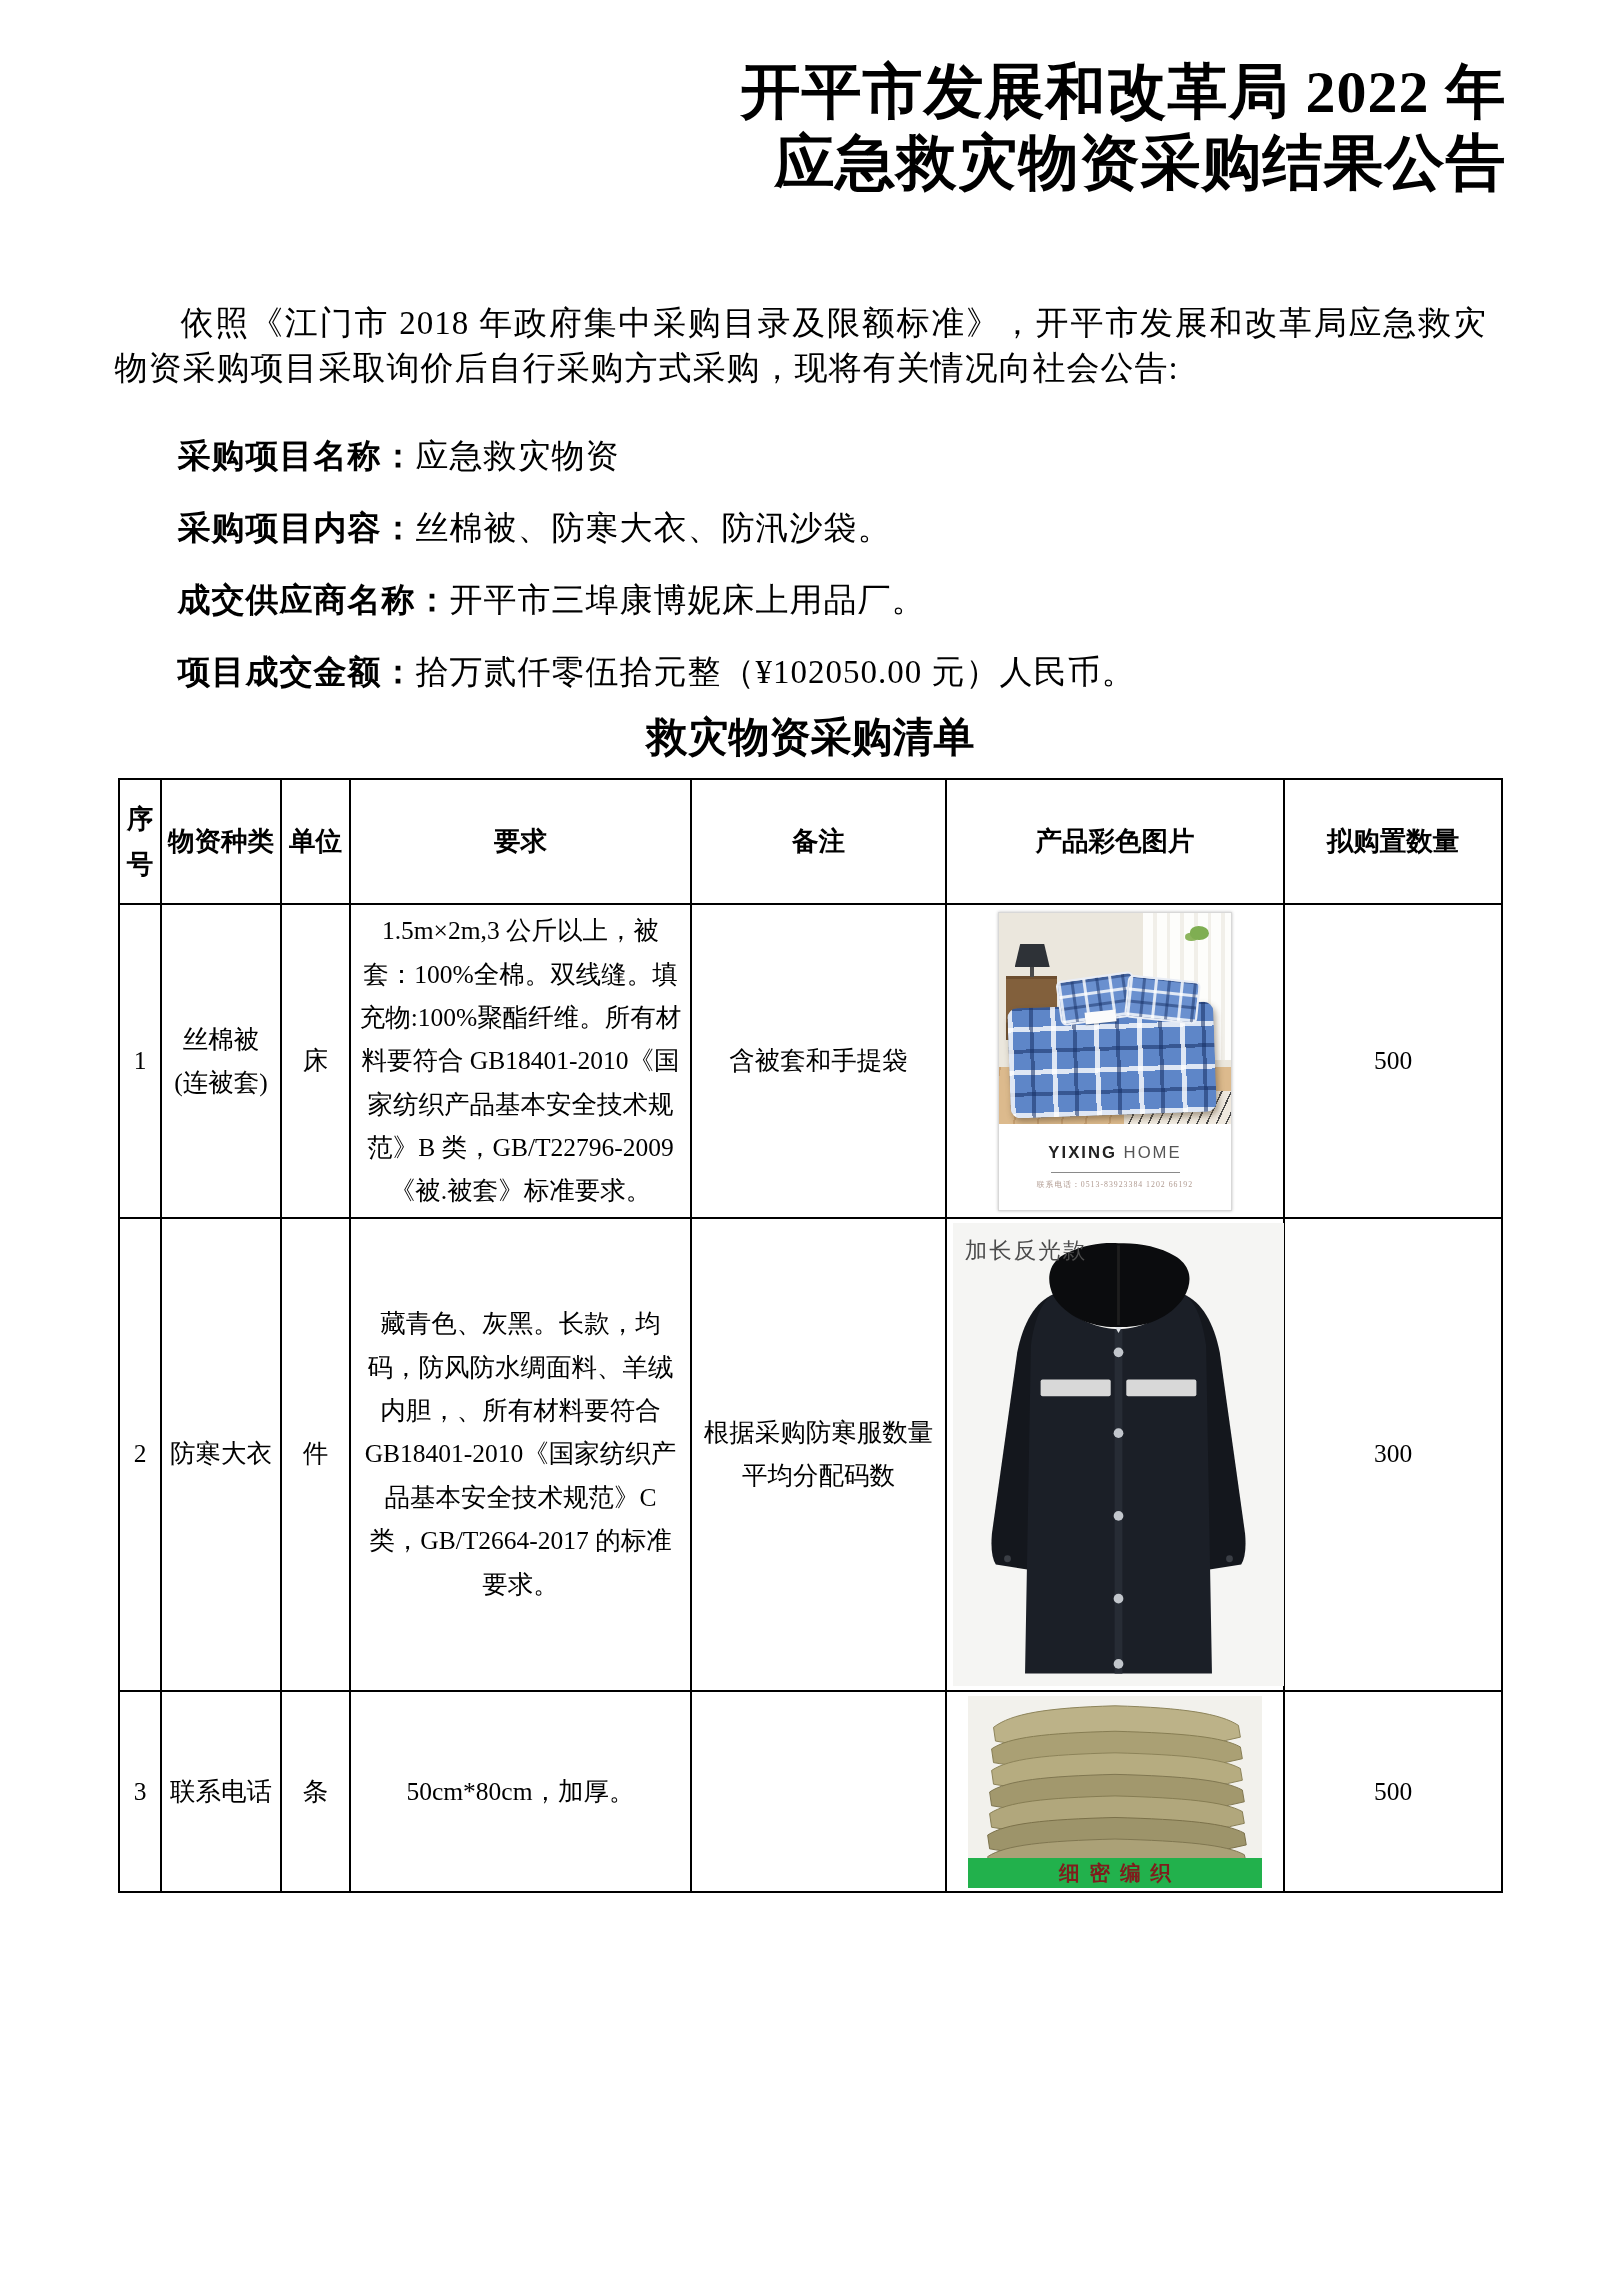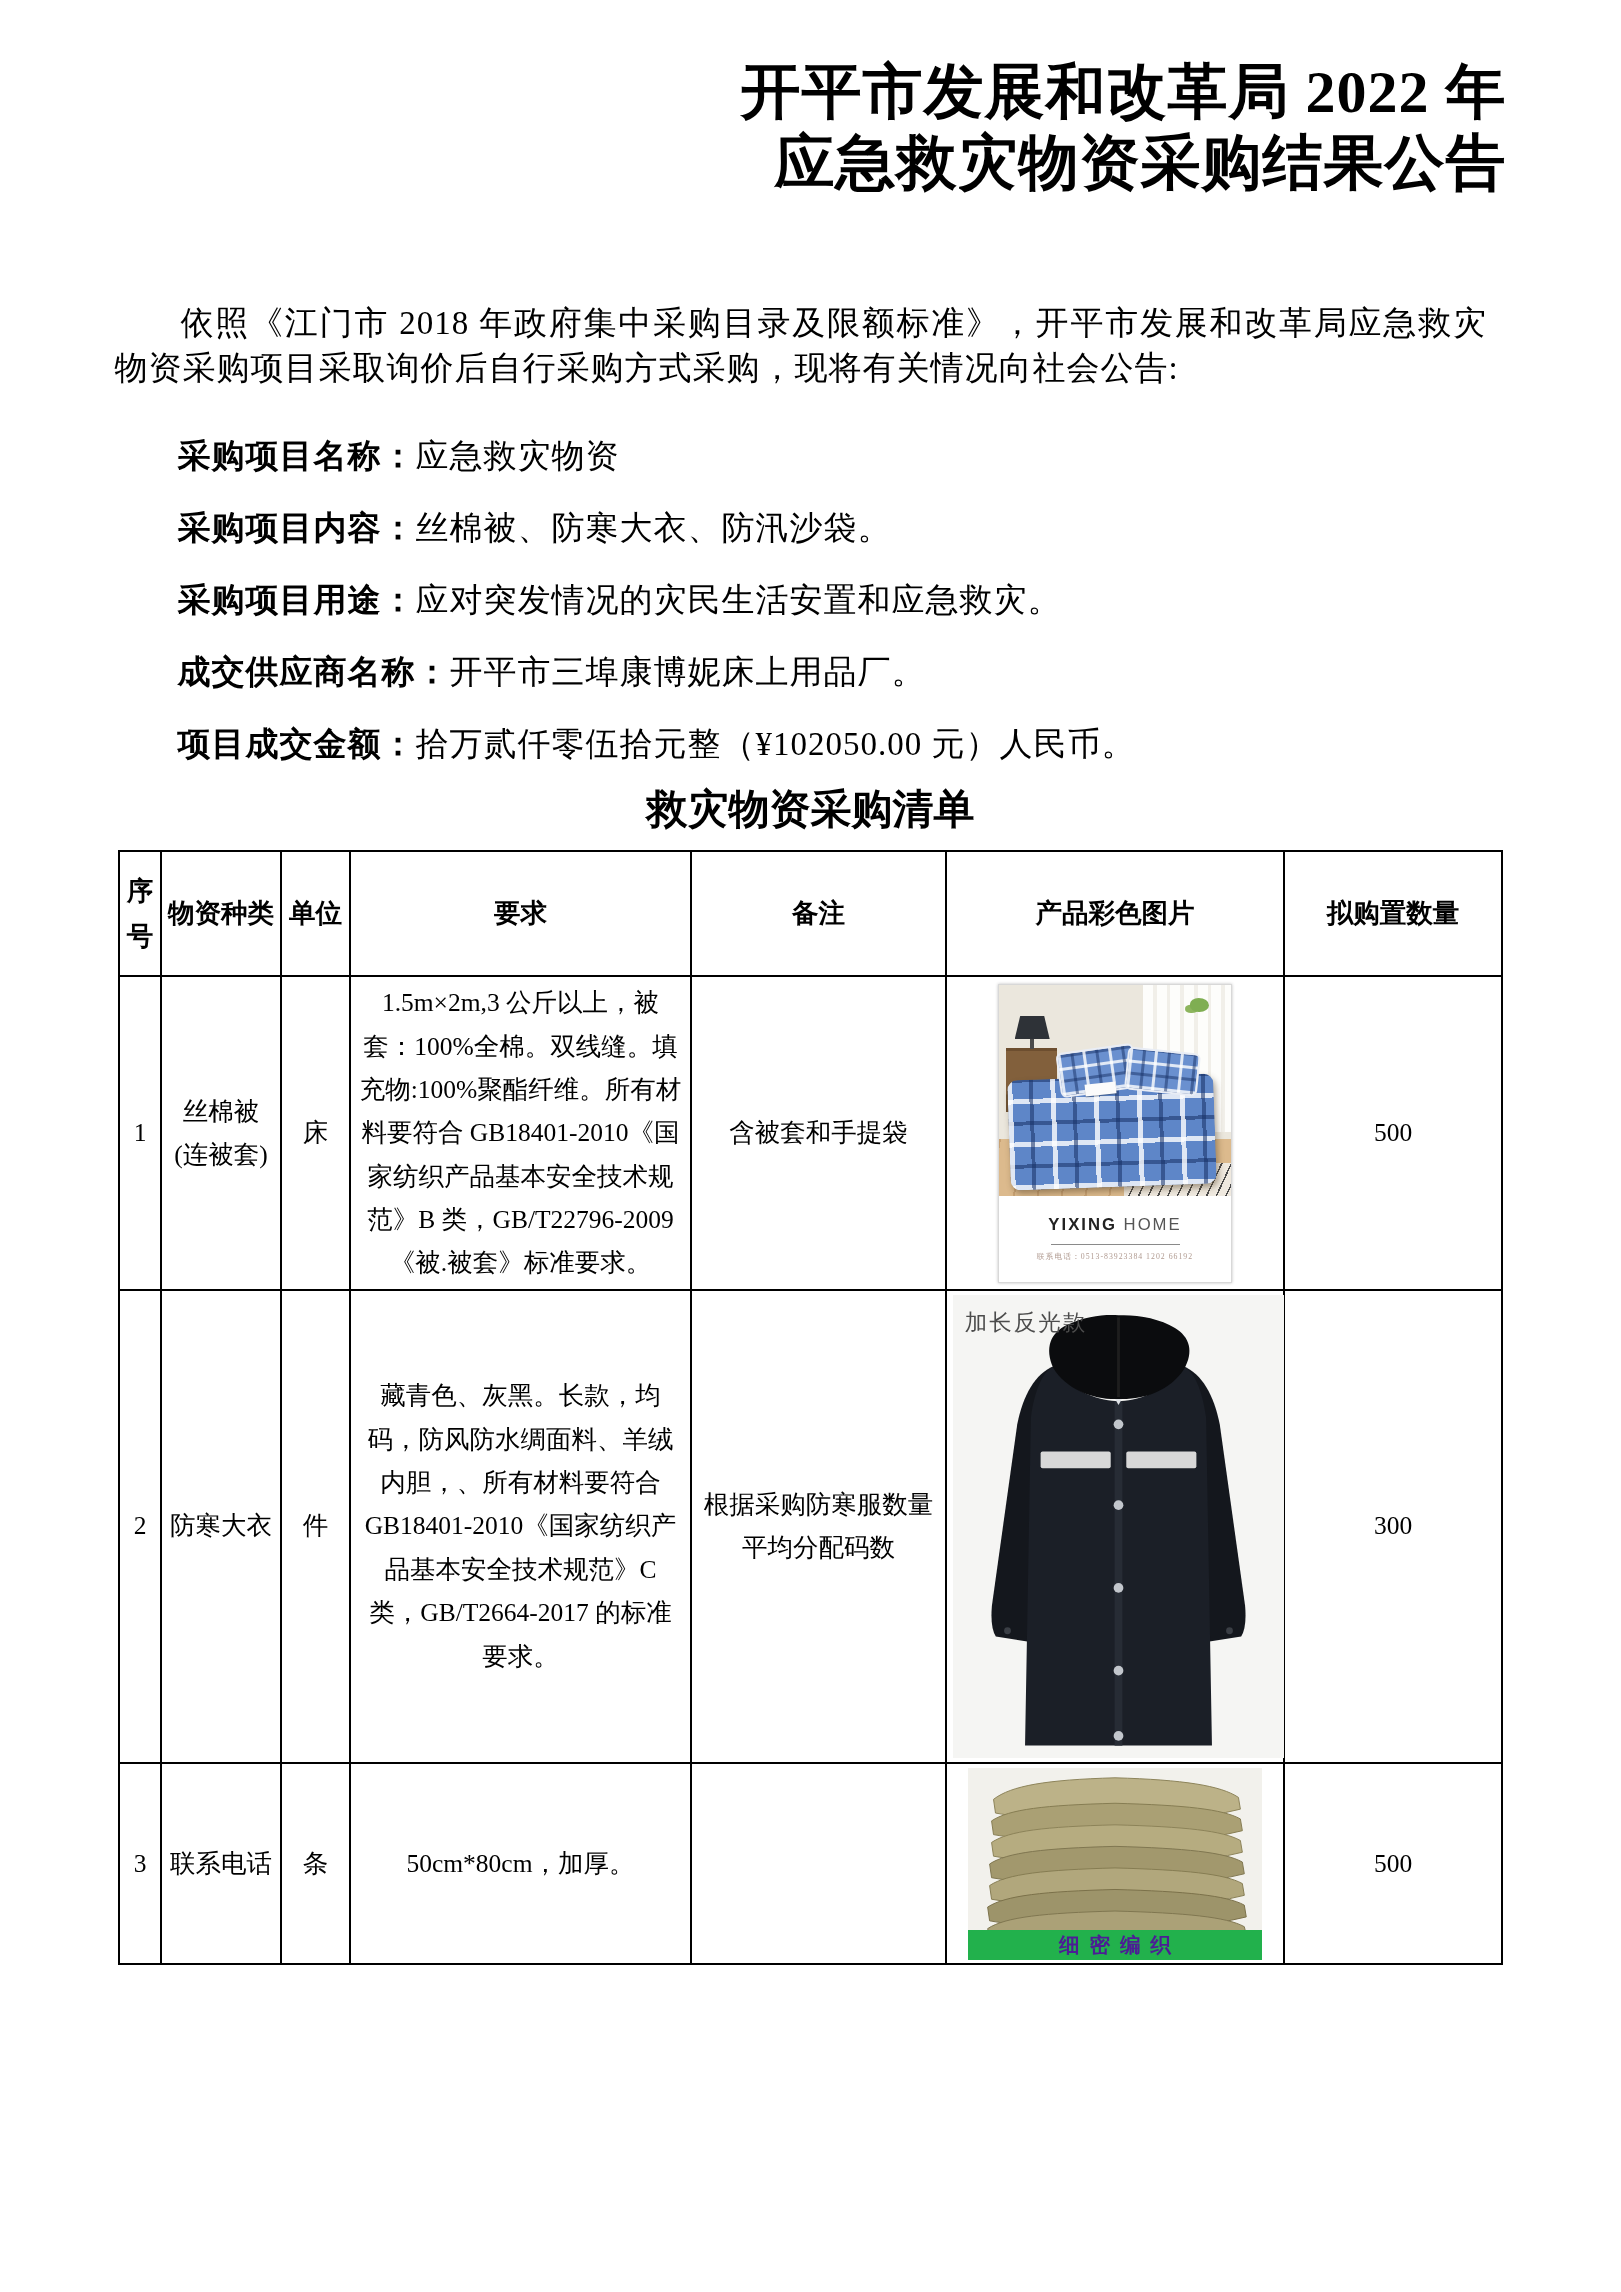--- a/index.html
+++ b/index.html
@@ -102,43 +102,40 @@
   .coat-label{position:absolute;top:9.8px;left:11.8px;
     font-family:"Liberation Sans","DejaVu Sans",sans-serif;
     font-size:22.5px;color:#4c4c4c;letter-spacing:2px;}
   .coat-photo svg{position:absolute;left:0;top:7.8px;}
 
   
   .sandbag-photo{width:294px;height:192px;margin:0 auto;background:#f2f1ec;position:relative;overflow:hidden;}
   .sb-banner{position:absolute;left:0;right:0;bottom:0;height:30px;
     display:flex;align-items:center;justify-content:center;
     font-family:"Liberation Sans","DejaVu Sans",sans-serif;font-weight:bold;
-    font-size:20.6px;color:#4c1d95;letter-spacing:9.8px;text-indent:9.8px;}
+    font-size:20.6px;color:#7f1d1d;letter-spacing:9.8px;text-indent:9.8px;}
 </style>
 </head>
 <body>
 
 <div class="doc">
 
   <h1 class="doc-title">
     <span>开平市发展和改革局 2022 年</span><br>
     <span>应急救灾物资采购结果公告</span>
   </h1>
 
   <p class="intro">依照《江门市 2018 年政府集中采购目录及限额标准》，开平市发展和改革局应急救灾物资采购项目采取询价后自行采购方式采购，现将有关情况向社会公告:</p>
 
   <div class="fields">
     <div class="field">
       <span class="lbl">采购项目名称：</span><span>应急救灾物资</span>
     </div>
     <div class="field">
       <span class="lbl">采购项目内容：</span><span>丝棉被、防寒大衣、防汛沙袋。</span>
-    </div>
-    <div class="field">
-      <span class="lbl">采购项目用途：</span><span>应对突发情况的灾民生活安置和应急救灾。</span>
     </div>
     <div class="field">
       <span class="lbl">成交供应商名称：</span><span>开平市三埠康博妮床上用品厂。</span>
     </div>
     <div class="field">
       <span class="lbl">项目成交金额：</span><span>拾万贰仟零伍拾元整（¥102050.00 元）人民币。</span>
     </div>
   </div>
 
   <div class="list-title">救灾物资采购清单</div>

